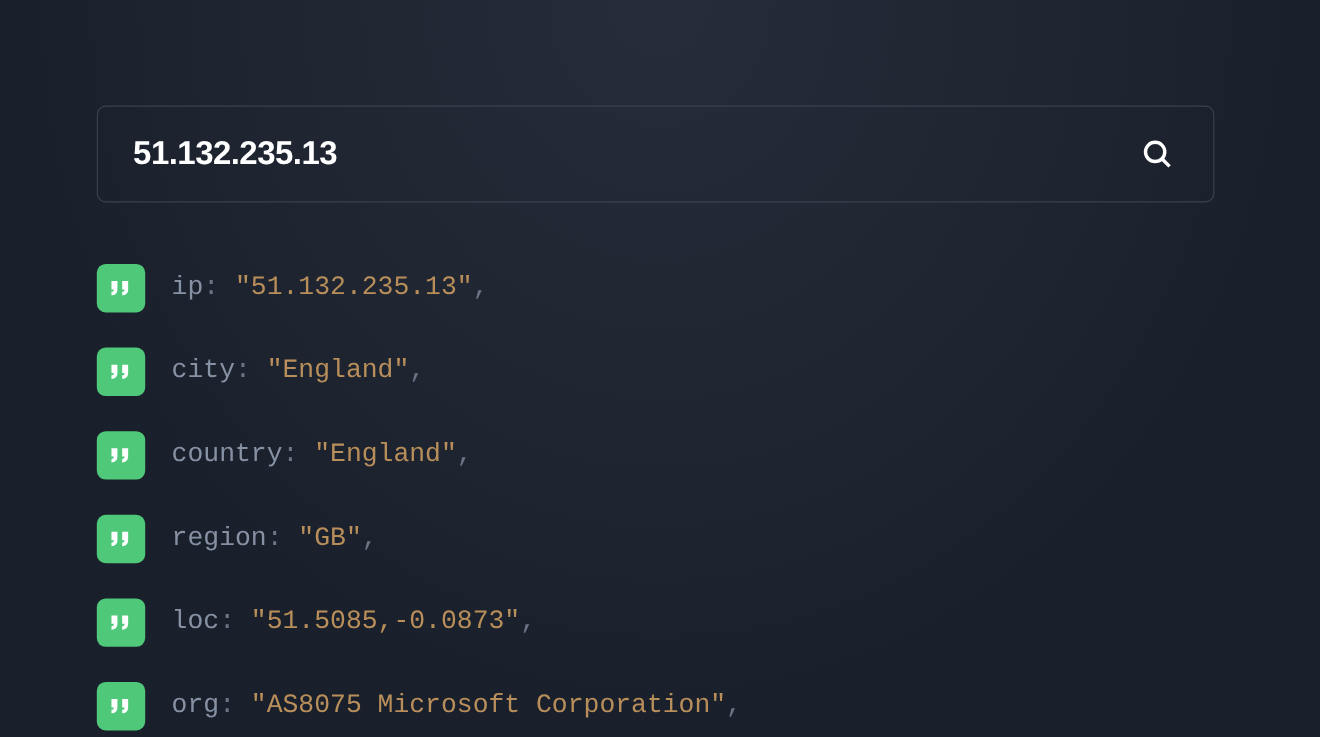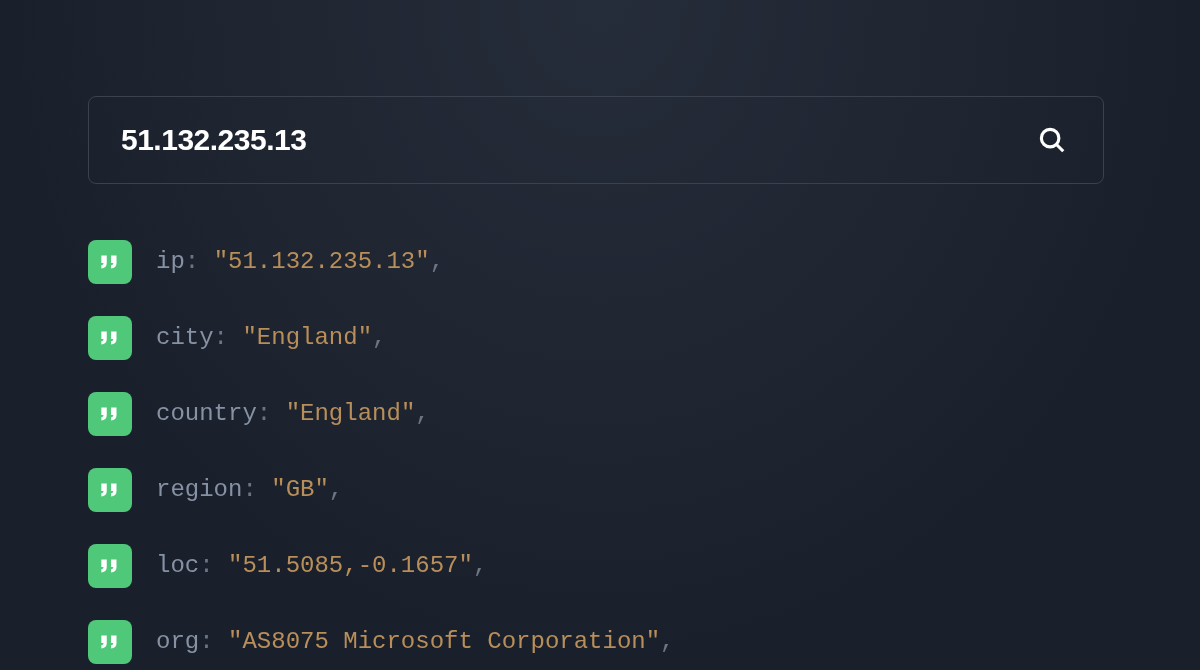--- a/index.html
+++ b/index.html
@@ -158,21 +158,21 @@
       </div>
     </div>
 
     <div class="result-row">
       <div class="quote-badge">
         <svg viewBox="0 0 24 24">
             <path d="M4 6 C4 6 9 6 9 6 L9 13 C9 16 7 18 4 18 L4 15 C5.5 15 6 14 6 13 L4 13 Z M13 6 C13 6 18 6 18 6 L18 13 C18 16 16 18 13 18 L13 15 C14.5 15 15 14 15 13 L13 13 Z"></path>
           </svg>
       </div>
       <div class="result-text">
-        <span class="key">loc</span><span class="colon">: </span><span class="value">"<span>51.5085,-0.1657</span>"</span><span class="comma">,</span>
+        <span class="key">loc</span><span class="colon">: </span><span class="value">"<span>51.5085,-0.0873</span>"</span><span class="comma">,</span>
       </div>
     </div>
 
     <div class="result-row">
       <div class="quote-badge">
         <svg viewBox="0 0 24 24">
             <path d="M4 6 C4 6 9 6 9 6 L9 13 C9 16 7 18 4 18 L4 15 C5.5 15 6 14 6 13 L4 13 Z M13 6 C13 6 18 6 18 6 L18 13 C18 16 16 18 13 18 L13 15 C14.5 15 15 14 15 13 L13 13 Z"></path>
           </svg>
       </div>
       <div class="result-text">

